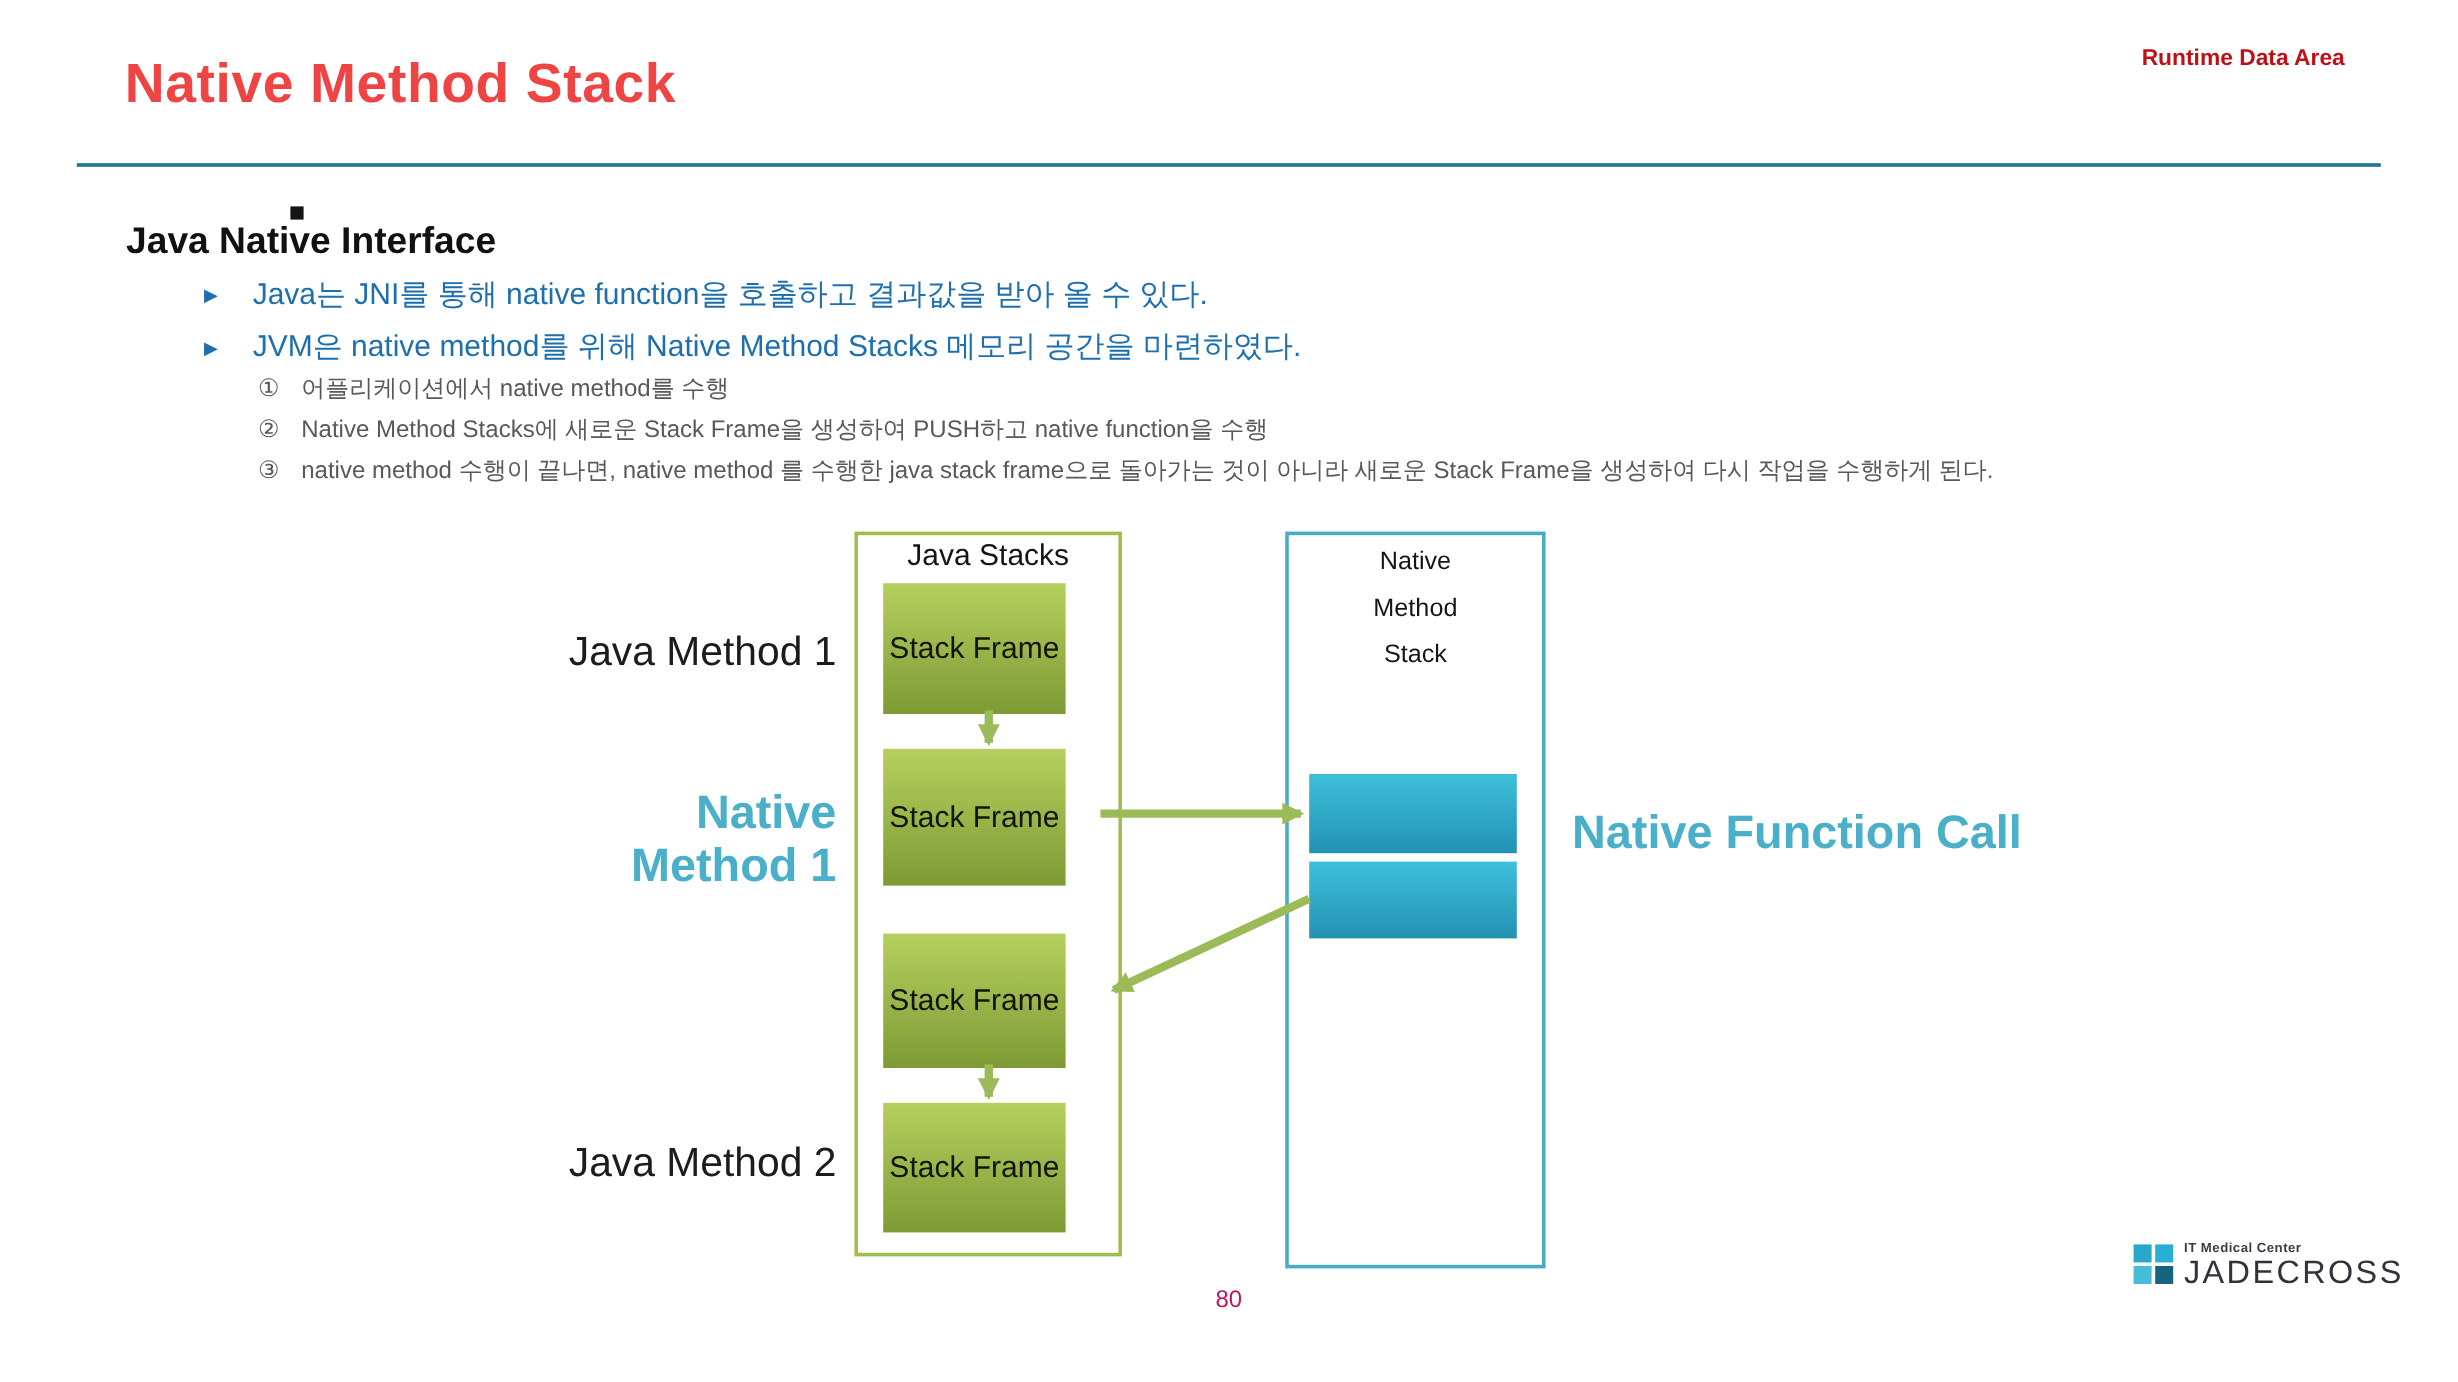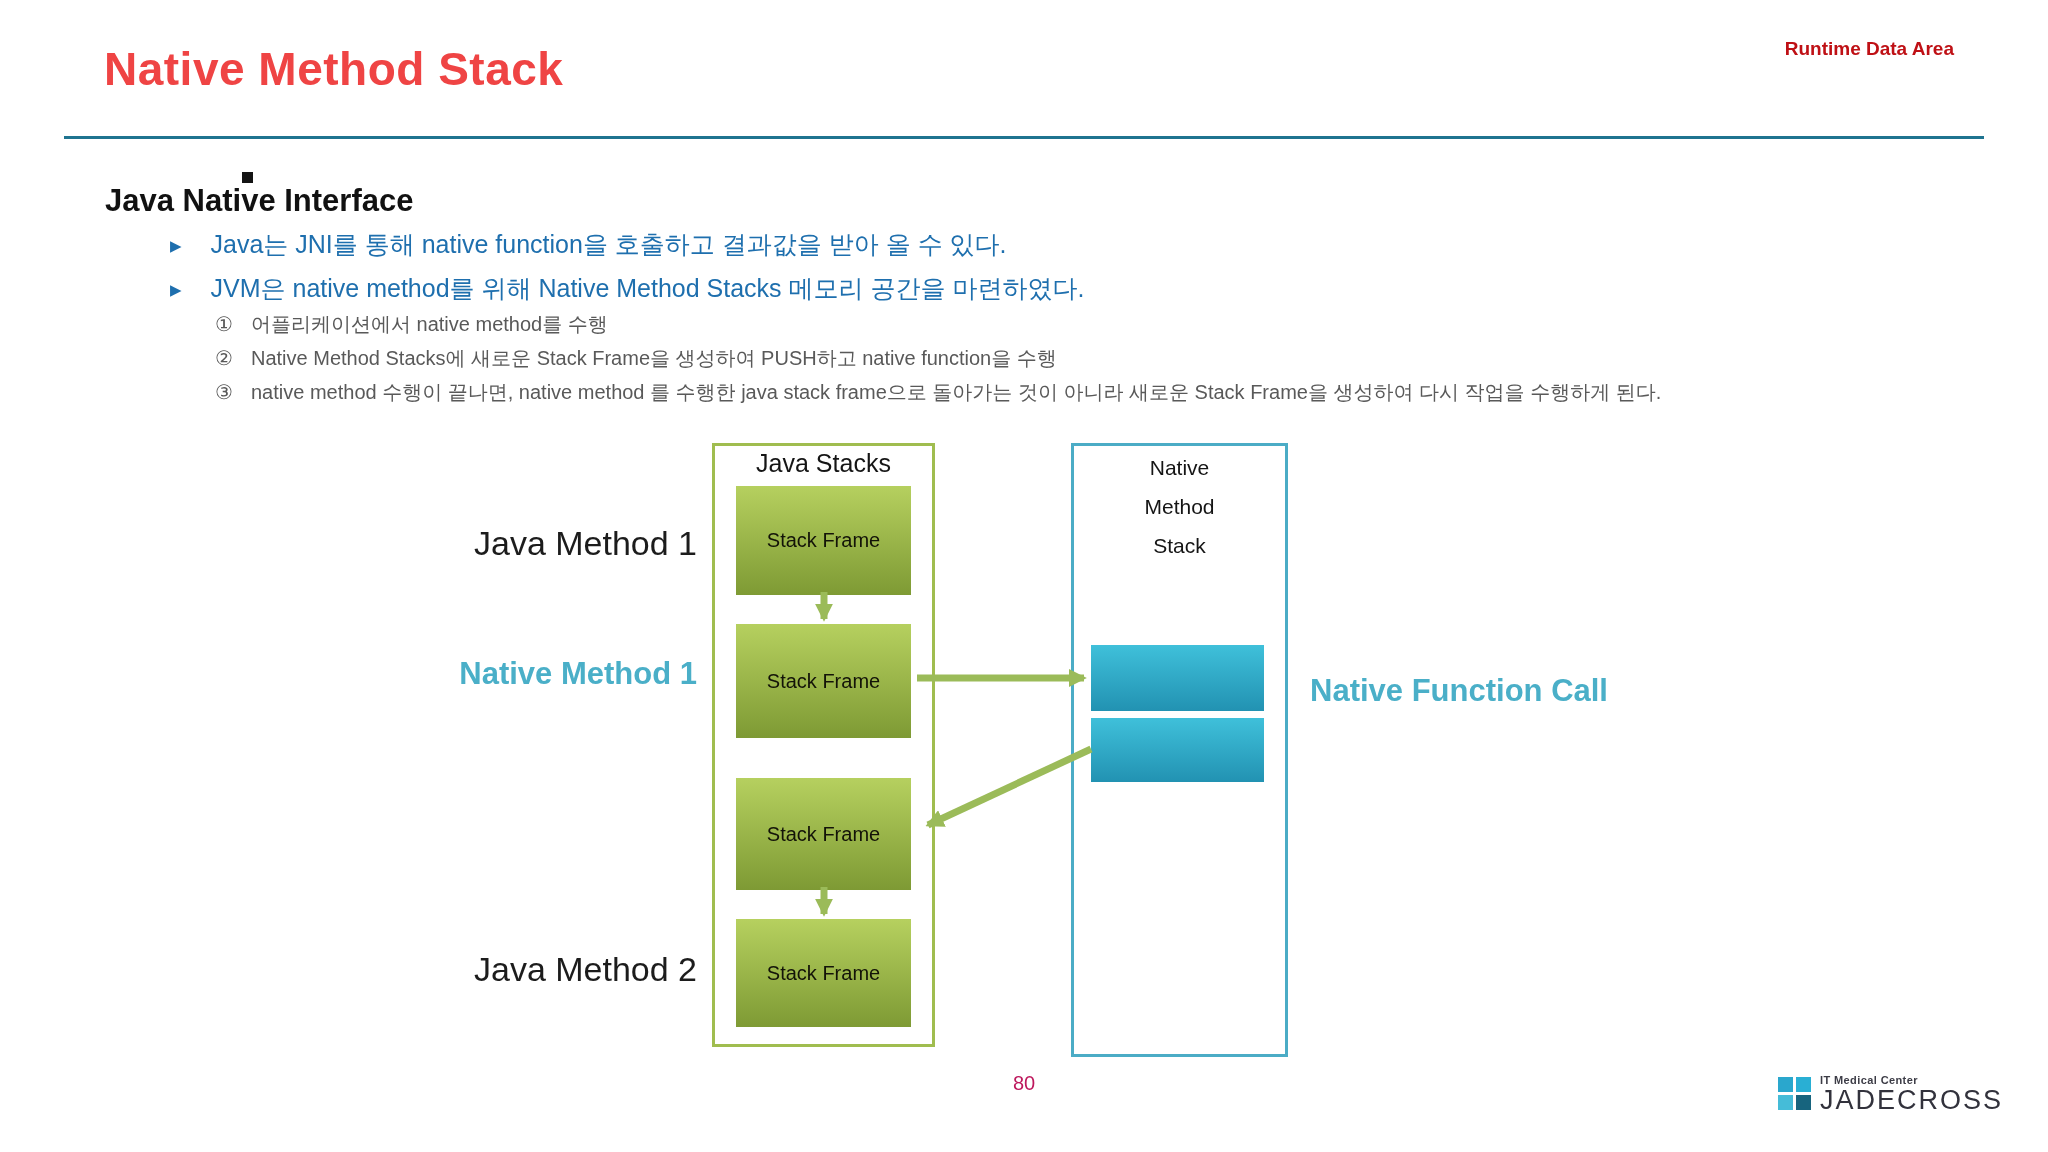--- a/index.html
+++ b/index.html
@@ -27,45 +27,45 @@
 
   .numbered{left:215px;top:308px;width:1690px;}
   .num-row{display:flex;align-items:flex-start;color:#595959;font-size:20px;line-height:32px;margin-bottom:2px;}
   .num-row .num{width:36px;flex:0 0 36px;}
   .num-row .txt{flex:1;}
 
   
   .java-stacks-box{left:712px;top:443px;width:217px;height:598px;border:3px solid #a0bd4f;background:#fff;}
   .js-title{left:712px;top:449px;width:223px;text-align:center;font-size:25px;color:#151515;}
   .stack-frame{
-    left:736px;width:175px;display:flex;align-items:center;justify-content:center;
-    background:linear-gradient(#b6d05f,#7e9a34);color:#131308;font-size:20px;
+    left:736px;width:152px;display:flex;align-items:center;justify-content:center;
+    background:linear-gradient(#b6d05f,#7e9a34);color:#131308;font-size:25px;
   }
   .sf1{top:486px;height:109px;}
   .sf2{top:624px;height:114px;}
   .sf3{top:778px;height:112px;}
   .sf4{top:919px;height:108px;}
 
   .native-box{left:1071px;top:443px;width:211px;height:608px;border:3px solid #4bacc6;background:#fff;}
   .native-title{left:1071px;top:448px;width:217px;text-align:center;font-size:21px;color:#151515;line-height:39px;}
   .native-frame{left:1091px;width:173px;background:linear-gradient(#3fc0da,#2292b2);}
   .nf1{top:645px;height:66px;}
   .nf2{top:718px;height:64px;}
 
   
   .lbl-java{width:250px;text-align:right;font-size:34px;color:#1c1c1c;}
   .lbl-java-1{left:447px;top:524px;}
   .lbl-java-2{left:447px;top:950px;}
-  .lbl-cyan{font-size:31px;font-weight:bold;color:#4aafc8;}
+  .lbl-cyan{font-size:39px;font-weight:bold;color:#4aafc8;}
   .lbl-native-1{left:437px;top:656px;width:260px;text-align:right;}
   .lbl-nfc{left:1310px;top:673px;}
 
   
   .page-number{left:998px;top:1072px;width:52px;text-align:center;font-size:20px;color:#be185d;}
-  .logo{left:1778px;top:1074px;display:flex;align-items:flex-end;}
+  .logo{left:1778px;top:1034px;display:flex;align-items:flex-end;}
   .logo-mark{display:grid;grid-template-columns:15px 15px;grid-template-rows:15px 15px;gap:3px;margin-right:9px;margin-bottom:3px;}
   .logo-mark span{display:block;}
   .logo-text{display:flex;flex-direction:column;}
   .logo-top{font-size:11px;font-weight:bold;color:#3c3c46;letter-spacing:0.4px;margin-bottom:1px;}
   .logo-name{font-size:27px;color:#32323c;letter-spacing:2px;line-height:26px;}
 
   svg.arrows{left:0;top:0;pointer-events:none;}
 </style>
 </head>
 <body>

